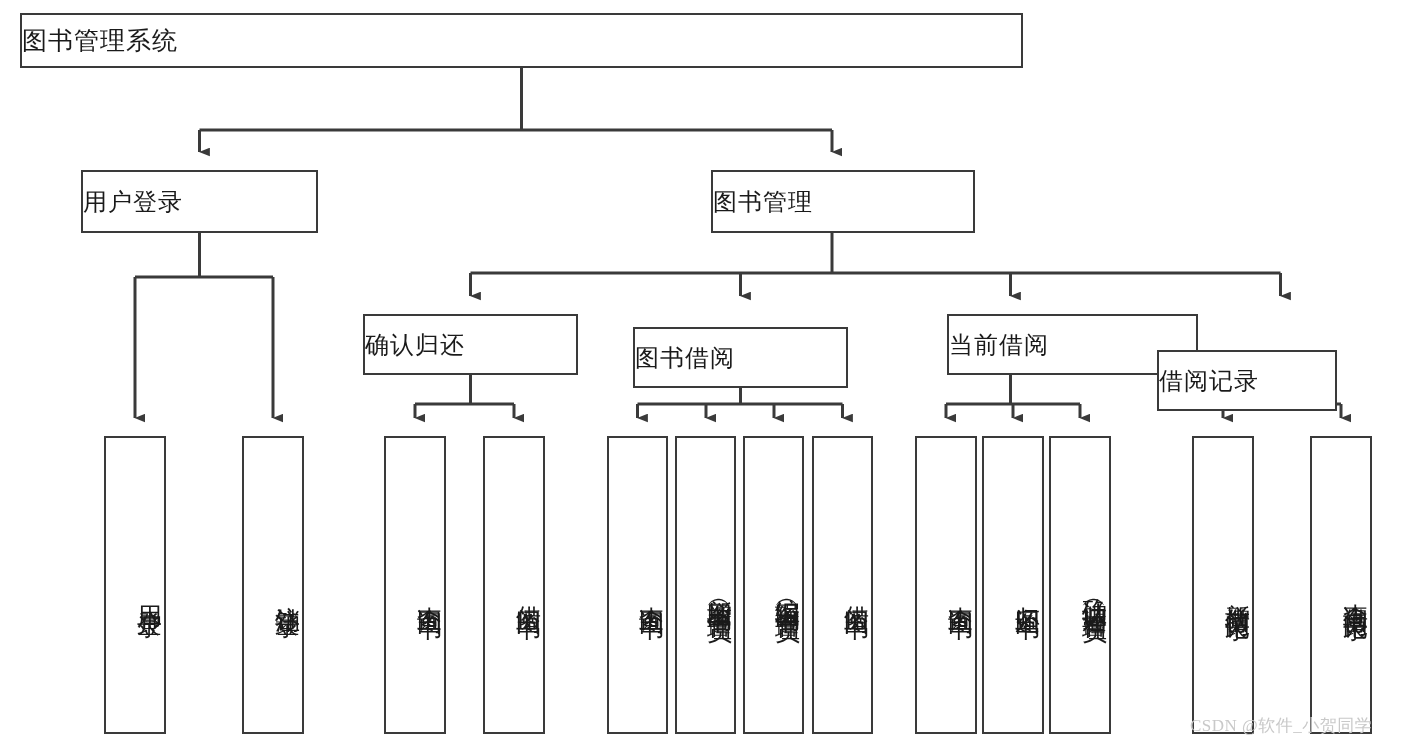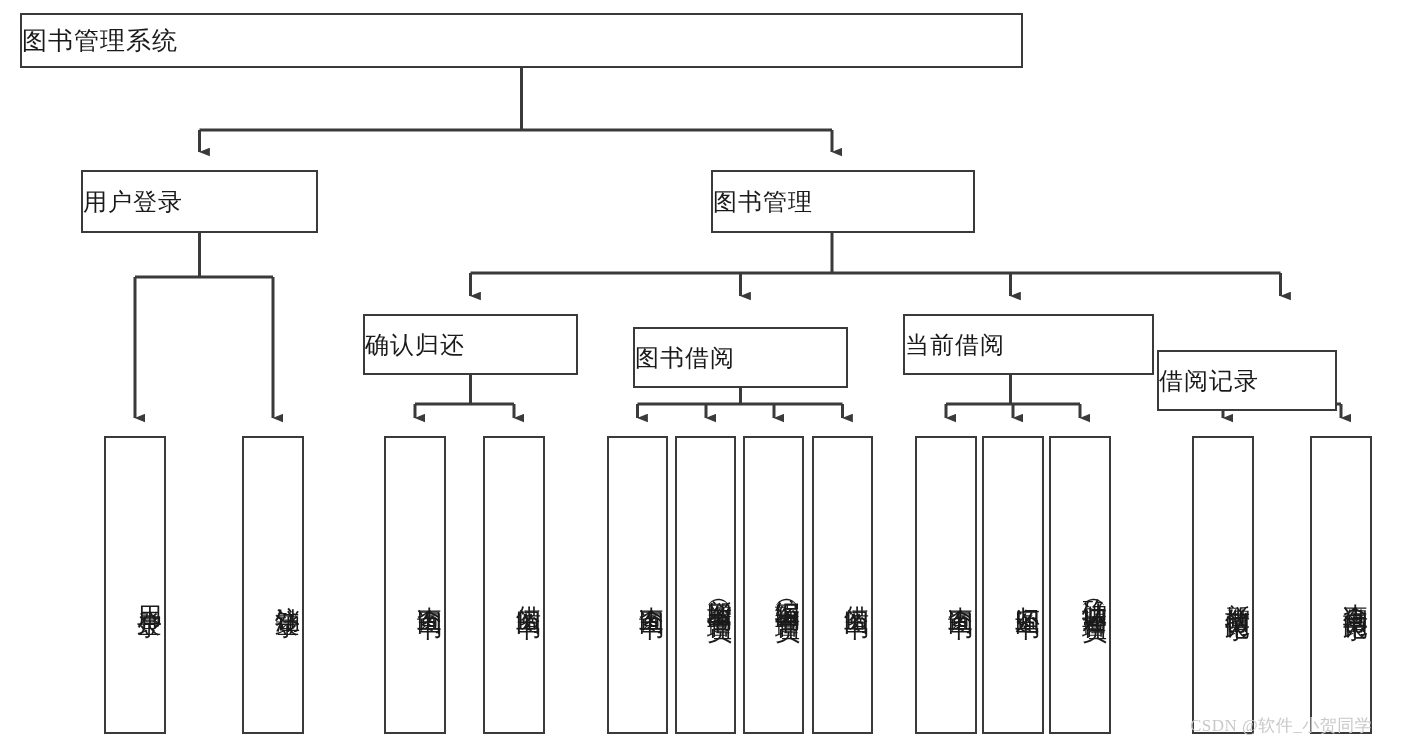--- a/index.html
+++ b/index.html
@@ -134,21 +134,21 @@
   <div class="node node-h" style="left:711px; top:170px; width:264px; height:63px;">
     <span>图书管理</span>
   </div>
 
   <div class="node node-h" style="left:363px; top:314px; width:215px; height:61px;">
     <span>确认归还</span>
   </div>
   <div class="node node-h" style="left:633px; top:314px; width:215px; height:61px;margin-top:13px;">
     <span>图书借阅</span>
   </div>
-  <div class="node node-h" style="left:903px; top:314px; width:251px; height:61px;">
+  <div class="node node-h" style="left:947px; top:314px; width:251px; height:61px;">
     <span>当前借阅</span>
   </div>
   <div class="node node-h" style="left:1157px; top:314px; width:180px; height:61px;margin-top:36px;">
     <span>借阅记录</span>
   </div>
 
   <div class="node node-v" style="left:104px; top:436px; width:62px; height:298px;">
     <span>用户登录</span>
   </div>
   <div class="node node-v" style="left:242px; top:436px; width:62px; height:298px;">

